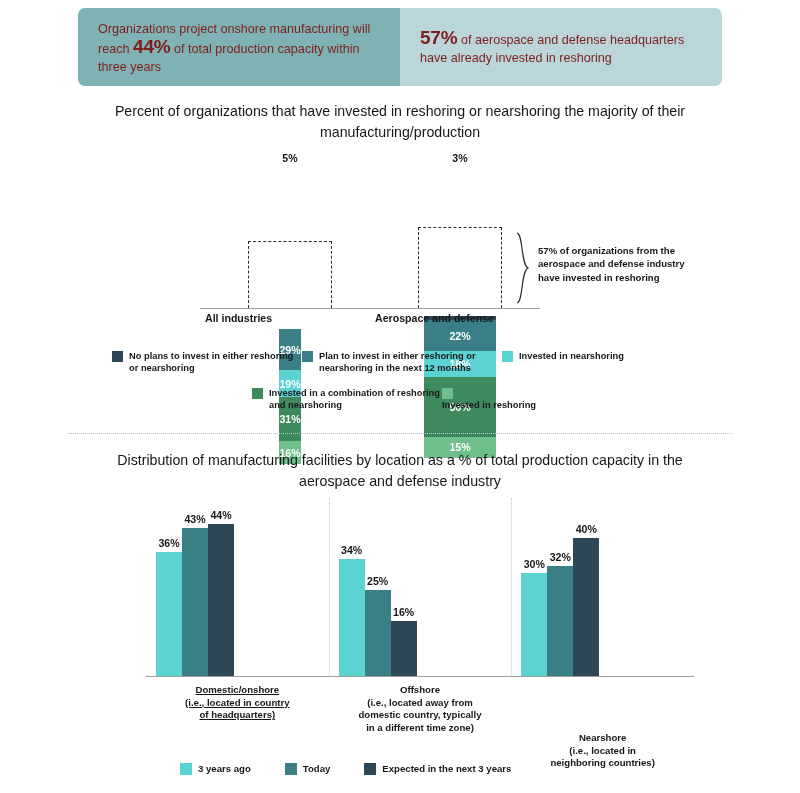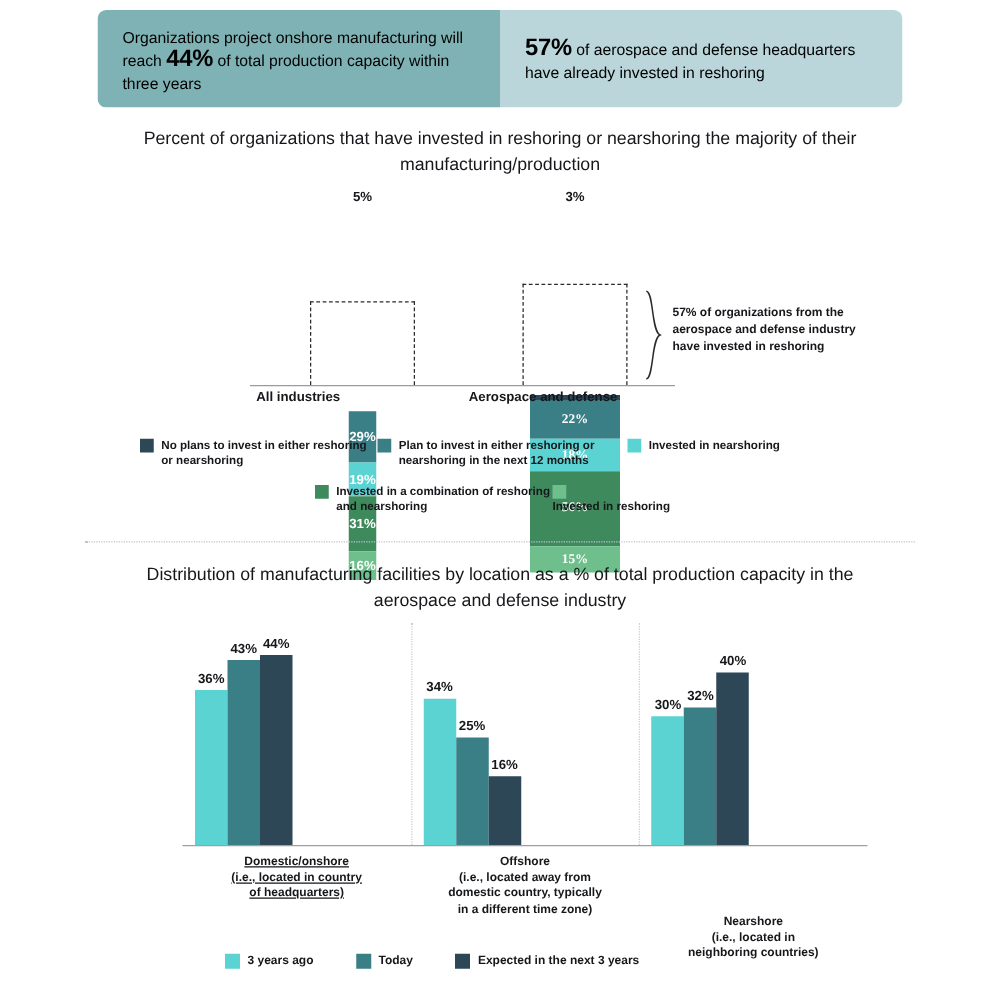--- a/index.html
+++ b/index.html
@@ -21,21 +21,21 @@
     overflow: hidden;
   }
   .callout {
     flex: 1 1 0;
     padding: 14px 18px 12px 20px;
     display: flex; align-items: center;
   }
   .callout-left  { background: #7fb2b5; }
   .callout-right { background: #bad6db; }
   .callout p {
-    font-size: 12.6px; line-height: 18px; font-weight: 400; color: #000000;
+    font-size: 12.6px; line-height: 18px; font-weight: 400; color: #7f1d1d;
   }
   .callout .big { font-size: 19px; font-weight: 700; letter-spacing: -0.2px; }
 
   
   .chart-title {
     position: absolute; text-align: center;
     font-size: 14.2px; line-height: 21px; font-weight: 400; color: #15171a;
   }
   #title-1 { left: 90px; top: 101px; width: 620px; }
   #title-2 { left: 90px; top: 450px; width: 620px; }
@@ -150,21 +150,21 @@
         <div class="seg" style="height: 26.98px; background: rgb(91, 211, 211);">
           <span>19%</span>
         </div>
         <div class="seg" style="height: 44.02px; background: rgb(63, 138, 92);">
           <span>31%</span>
         </div>
         <div class="seg" style="height: 22.72px; background: rgb(110, 191, 139);">
           <span>16%</span>
         </div>
       </div>
-      <div class="stack" style="left: 424px; top: 166px; height: 142px; bottom: auto; position: absolute; font-family: Liberation Serif, serif;">
+      <div class="stack" style="left: 424px; top: 166px; height: 142px; bottom: auto; position: absolute;">
         <div class="seg" style="height: 4.26px; background: rgb(46, 71, 86);"></div>
         <div class="seg" style="height: 31.24px; background: rgb(59, 127, 134);">
           <span>22%</span>
         </div>
         <div class="seg" style="height: 25.56px; background: rgb(91, 211, 211);">
           <span>18%</span>
         </div>
         <div class="seg" style="height: 59.64px; background: rgb(63, 138, 92);">
           <span>56%</span>
         </div>

